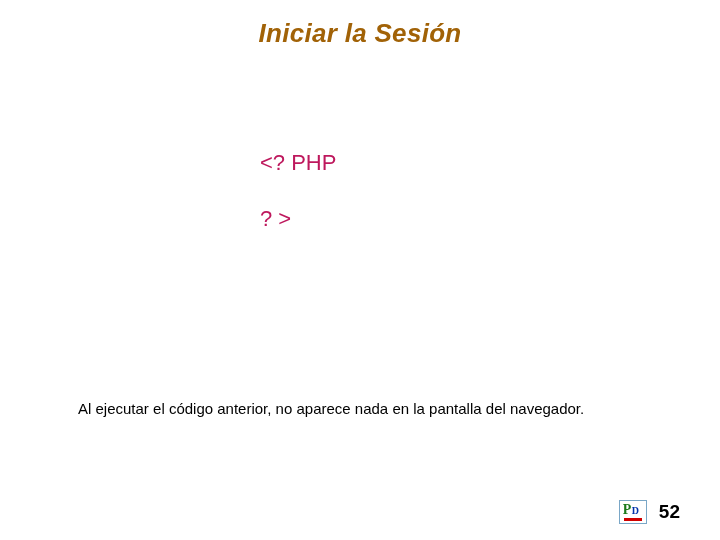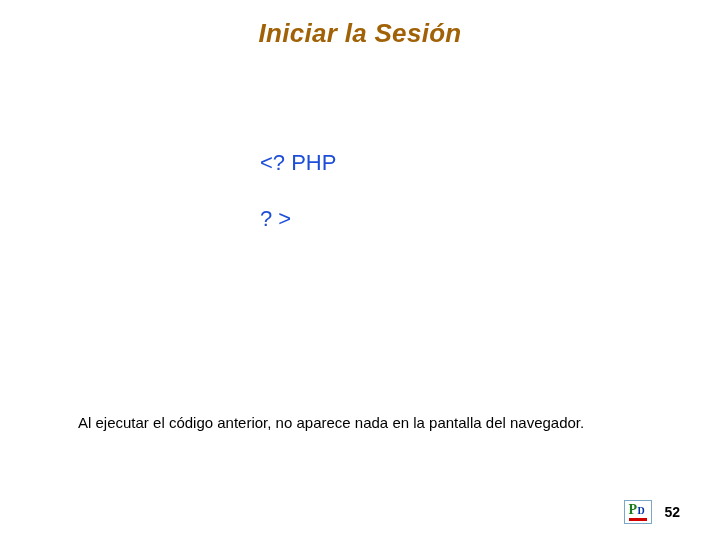--- a/index.html
+++ b/index.html
@@ -24,29 +24,29 @@
     font-size: 26px;
     color: #a16207;
     letter-spacing: 0.3px;
   }
   .code-block {
     position: absolute;
     top: 150px;
     left: 260px;
     font-family: Arial, Helvetica, sans-serif;
     font-size: 22px;
-    color: #1d4ed8;
+    color: #be185d;
     line-height: 1.2;
   }
   .code-line {
     margin-bottom: 30px;
   }
   .caption {
     position: absolute;
-    top: 414px;
+    top: 400px;
     left: 78px;
     font-family: Arial, Helvetica, sans-serif;
     font-size: 15px;
     color: #000000;
   }
   .footer {
     position: absolute;
     bottom: 16px;
     right: 40px;
     display: flex;
@@ -90,21 +90,21 @@
   .logo-bar {
     position: absolute;
     left: 4px;
     bottom: 2px;
     width: 18px;
     height: 3px;
     background: #d00000;
   }
   .page-num {
     font-family: Arial, Helvetica, sans-serif;
-    font-size: 14px;
+    font-size: 19px;
     font-weight: bold;
     color: #000000;
   }
 </style>
 </head>
 <body>
 
 <div class="title">Iniciar la Sesión</div>
 
 <div class="code-block">

